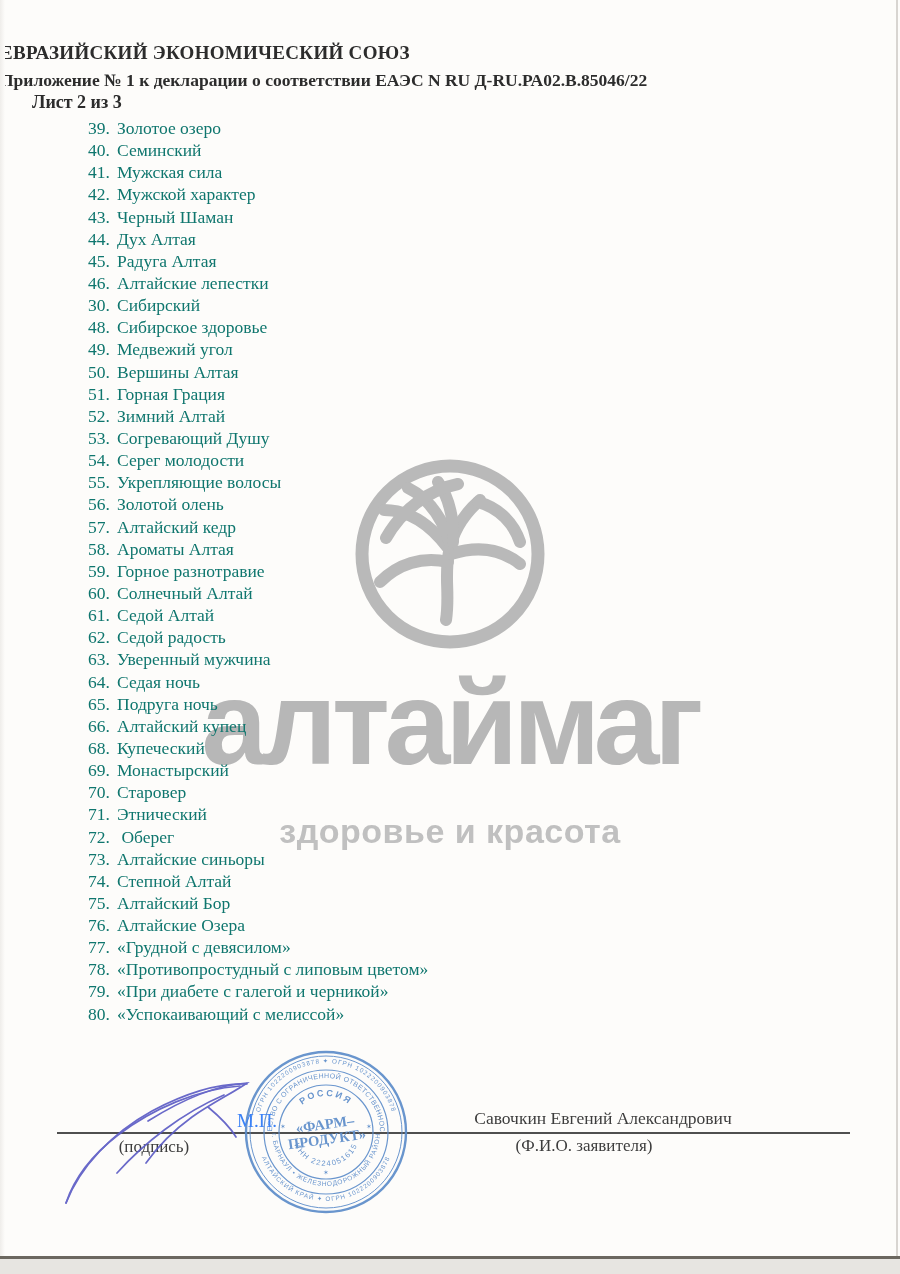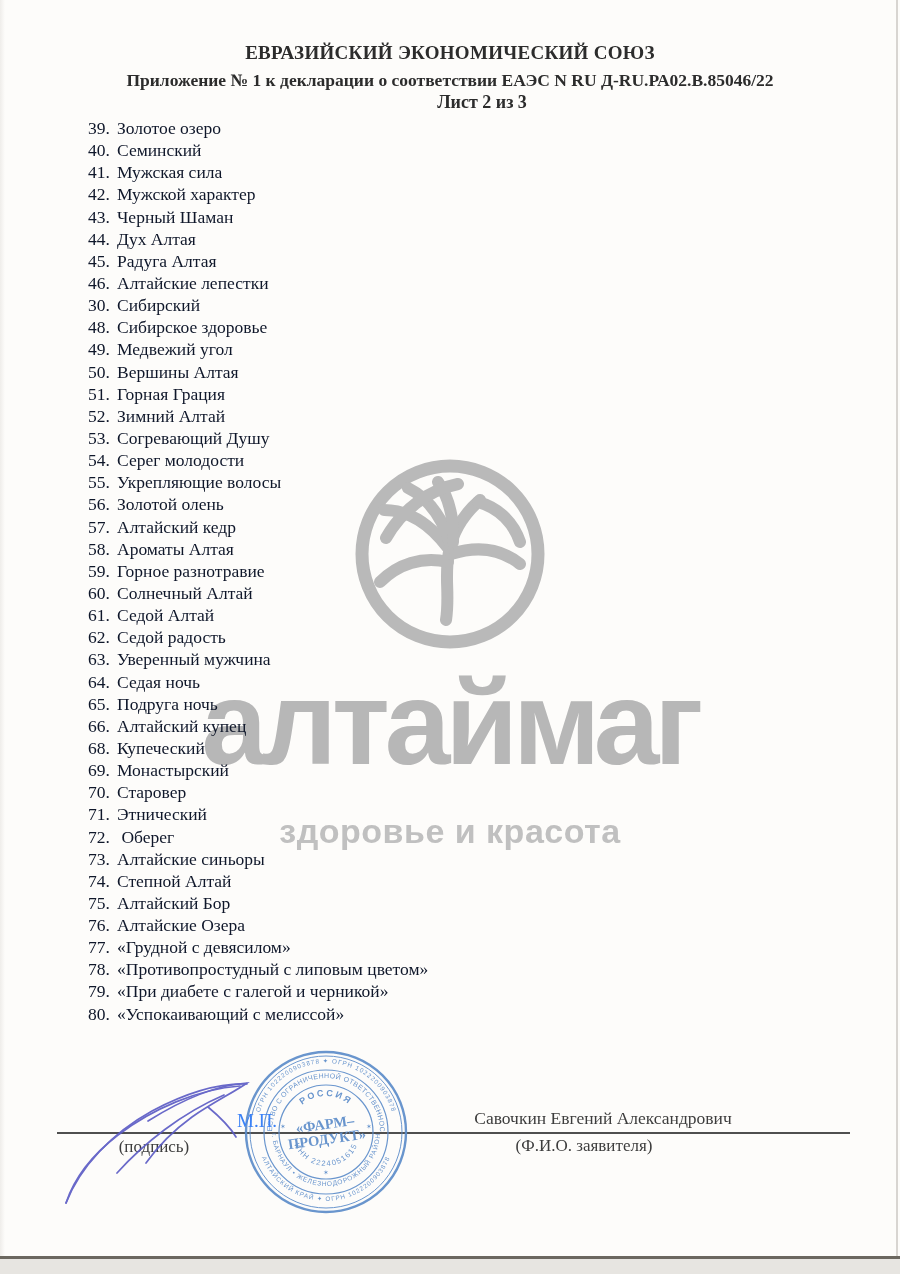--- a/index.html
+++ b/index.html
@@ -16,42 +16,42 @@
     background:#fdfcfa;
     overflow:hidden;
   }
   
   .scan-bottom-line{position:absolute;left:0;top:1256px;width:900px;height:3px;background:#6b675f;}
   .scan-bottom-strip{position:absolute;left:0;top:1259px;width:900px;height:15px;background:#e7e5e1;}
   .scan-right-edge{position:absolute;top:0;left:896px;width:2px;height:1258px;background:#d8d5d1;}
   .scan-left-edge{position:absolute;top:0;left:0;width:5px;height:1258px;background:linear-gradient(to right,#efedea,#fdfcfa);}
 
   
-  .hdr{position:absolute;left:0;width:900px;text-align:center;color:#2c2c2c;font-weight:bold;}
+  .hdr{position:absolute;left:0;width:900px;color:#2c2c2c;font-weight:bold;}
   .hdr1{top:42px;font-size:19px;letter-spacing:.3px;}
   .hdr2{top:70px;font-size:17.5px;}
   .hdr3{top:92px;font-size:18px;margin-left:32px;}
 
   
   .wm{position:absolute;z-index:0;color:#b9b9b9;
       font-family:"Liberation Sans","DejaVu Sans",sans-serif;}
   .wm-logo{left:350px;top:454px;width:200px;height:200px;}
   .wm-brand{
     left:450px;top:664px;transform:translateX(-50%);
     font-size:118px;font-weight:bold;letter-spacing:-5px;
     color:#b7b7b7;line-height:1;white-space:nowrap;
   }
   .wm-tagline{
     left:450px;top:812px;transform:translateX(-50%);
     font-size:34px;font-weight:bold;letter-spacing:.5px;color:#c0c0c0;white-space:nowrap;
   }
 
   
   .list{position:absolute;left:88px;top:117px;z-index:1;}
-  .row{display:flex;height:22.15px;line-height:22.15px;font-size:17.5px;color:#0f172a;}
+  .row{display:flex;height:22.15px;line-height:22.15px;font-size:17.5px;color:#0f766e;}
   .row .num{width:29px;flex:0 0 29px;}
   .row .name{white-space:pre;}
 
   
   .sig-line{position:absolute;left:57px;top:1132px;width:793px;height:1.5px;background:#4f4f4f;z-index:2;}
   .lbl{position:absolute;color:#3d3d3d;font-size:17px;white-space:nowrap;z-index:3;}
   .lbl-sign{left:154px;top:1137px;transform:translateX(-50%);}
   .lbl-name{left:603px;top:1108px;transform:translateX(-50%);font-size:17.5px;}
   .lbl-fio{left:578px;top:1136px;transform:translateX(-50%);padding-left:12px;}
   .lbl-mp{left:237px;top:1110px;font-size:19px;color:#3b82f6;z-index:5;}

